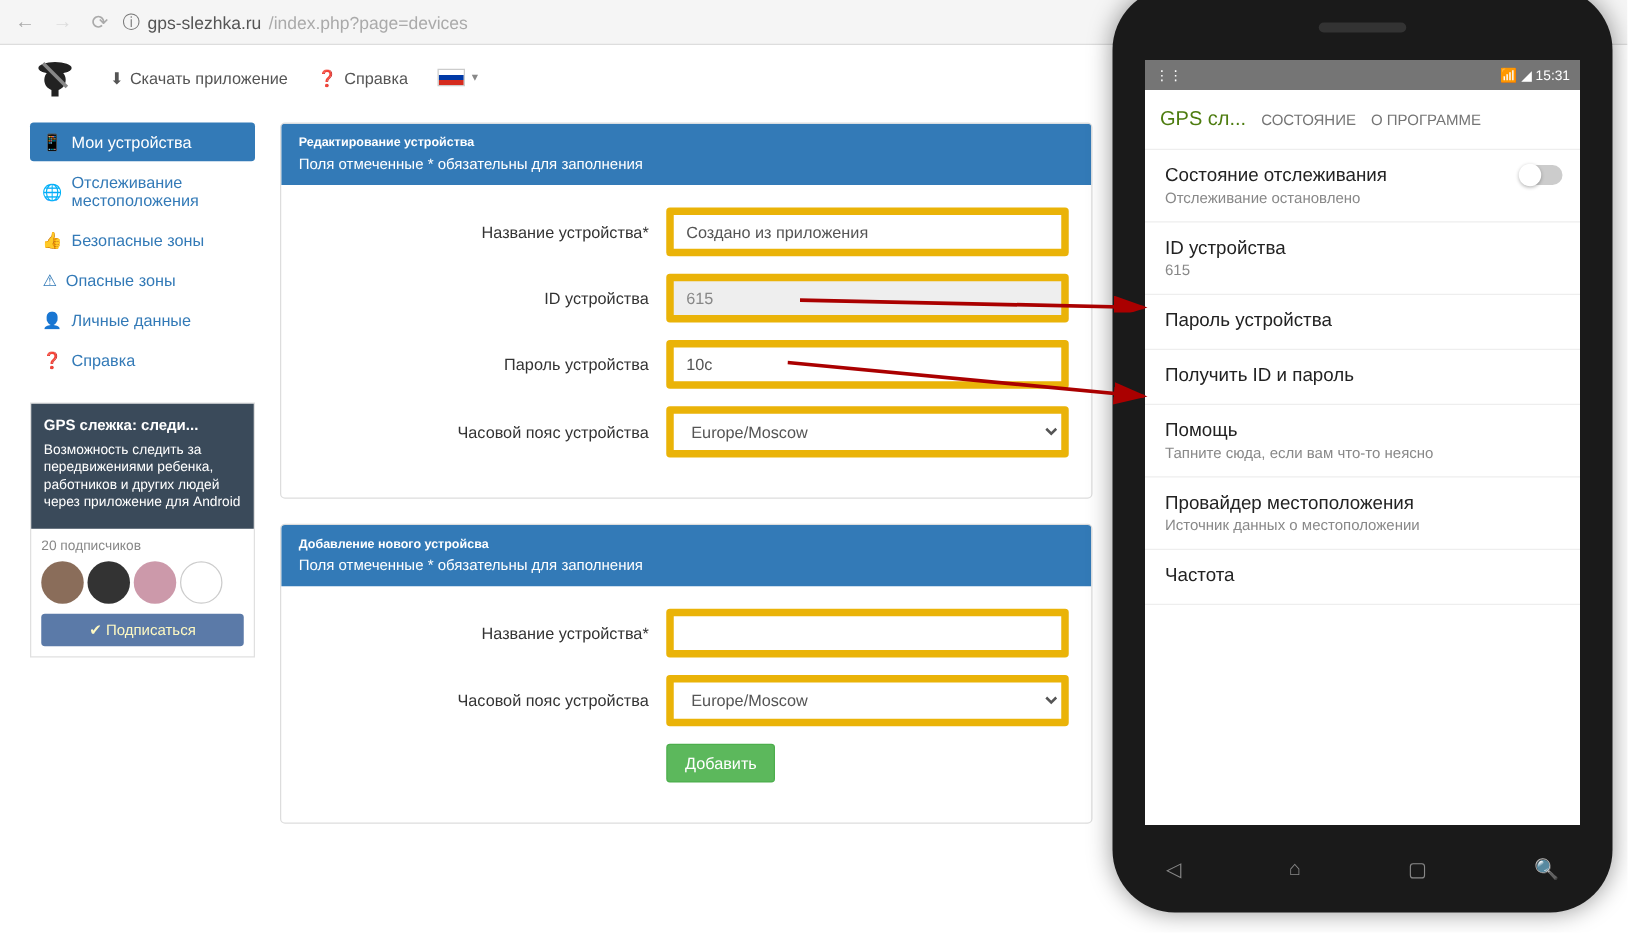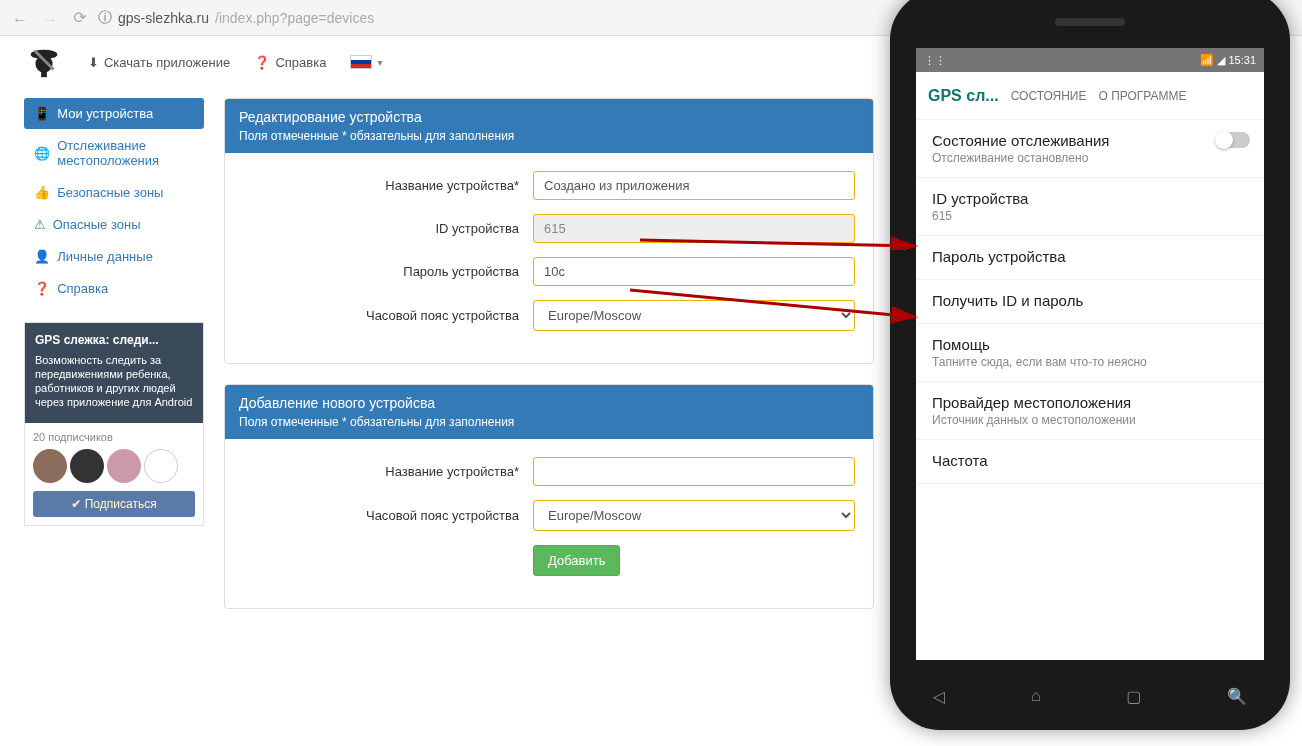--- a/index.html
+++ b/index.html
@@ -22,37 +22,37 @@
 .vk-cover{height:100px;background:#3a4a5a;color:#fff;padding:10px;position:relative;font-size:11px;line-height:1.3}
 .vk-title{font-weight:bold;font-size:12px;margin-bottom:4px}
 .vk-body{padding:8px}
 .vk-subs{color:#888;font-size:11px;margin-bottom:6px}
 .vk-avatars{display:flex;gap:3px;margin-bottom:8px}
 .vk-av{width:34px;height:34px;border-radius:50%;background:#ccc}
 .vk-btn{background:#5b7aa8;color:#fef9c3;text-align:center;padding:6px;font-size:12px;border-radius:3px}
 .content{flex:1;max-width:650px}
 .panel{border:1px solid #ddd;border-radius:4px;margin-bottom:20px;overflow:hidden}
 .panel-head{background:#337ab7;color:#fff;padding:10px 14px}
-.panel-head h3{font-size:14px;font-weight:normal;margin-bottom:4px}
+.panel-head h3{font-size:10px;font-weight:bold;margin-bottom:4px}
 .panel-head p{font-size:12px}
 .panel-body{padding:18px}
 .frow{display:flex;align-items:center;margin-bottom:14px}
 .flbl{width:290px;text-align:right;padding-right:14px;font-size:13px;color:#333}
 .fctl{flex:1}
-.fctl input,.fctl select{width:100%;padding:6px 10px;font-size:13px;border:1px solid #eab308;border-radius:3px;background:#fff;color:#555}
+.fctl input,.fctl select{width:100%;padding:6px 10px;font-size:13px;border:6px solid #eab308;border-radius:3px;background:#fff;color:#555}
 .fctl input[readonly]{background:#eee;color:#888}
 .btn{padding:7px 14px;border:none;border-radius:3px;font-size:13px;color:#fff;cursor:pointer}
 .btn-success{background:#5cb85c;border:1px solid #4cae4c}
 .footer{text-align:center;font-size:12px;color:#337ab7;padding:16px}
 .footer span{color:#888}
 .phone{position:absolute;right:12px;top:-10px;width:400px;height:740px;background:#1a1a1a;border-radius:50px;padding:58px 26px 70px;box-shadow:0 0 20px rgba(0,0,0,.4)}
 .phone-screen{width:100%;height:100%;background:#fff;position:relative;overflow:hidden}
 .phone-status{height:24px;background:#757575;color:#fff;display:flex;align-items:center;justify-content:space-between;padding:0 8px;font-size:11px}
 .phone-tabs{height:48px;display:flex;align-items:center;padding:0 12px;gap:12px;border-bottom:1px solid #eee}
-.phone-tab-title{font-size:16px;font-weight:700;color:#0f766e}
+.phone-tab-title{font-size:16px;font-weight:400;color:#4d7c0f}
 .phone-tab{font-size:12px;color:#757575;font-weight:500}
 .phone-list{}
 .plist-item{padding:12px 16px;border-bottom:1px solid #eee}
 .plist-title{font-size:15px;color:#222;margin-bottom:2px}
 .plist-sub{font-size:12px;color:#888}
 .toggle{position:absolute;right:14px;top:12px;width:34px;height:16px;background:#ccc;border-radius:10px}
 .toggle::after{content:"";position:absolute;width:18px;height:18px;background:#fff;border-radius:50%;top:-1px;left:-1px;box-shadow:0 1px 3px rgba(0,0,0,.3)}
 .phone-nav{position:absolute;bottom:14px;left:0;right:0;height:40px;display:flex;justify-content:space-around;align-items:center;color:#888}
 .arrow{position:absolute;pointer-events:none}
 .speaker{position:absolute;top:28px;left:50%;transform:translateX(-50%);width:70px;height:8px;background:#333;border-radius:4px}

